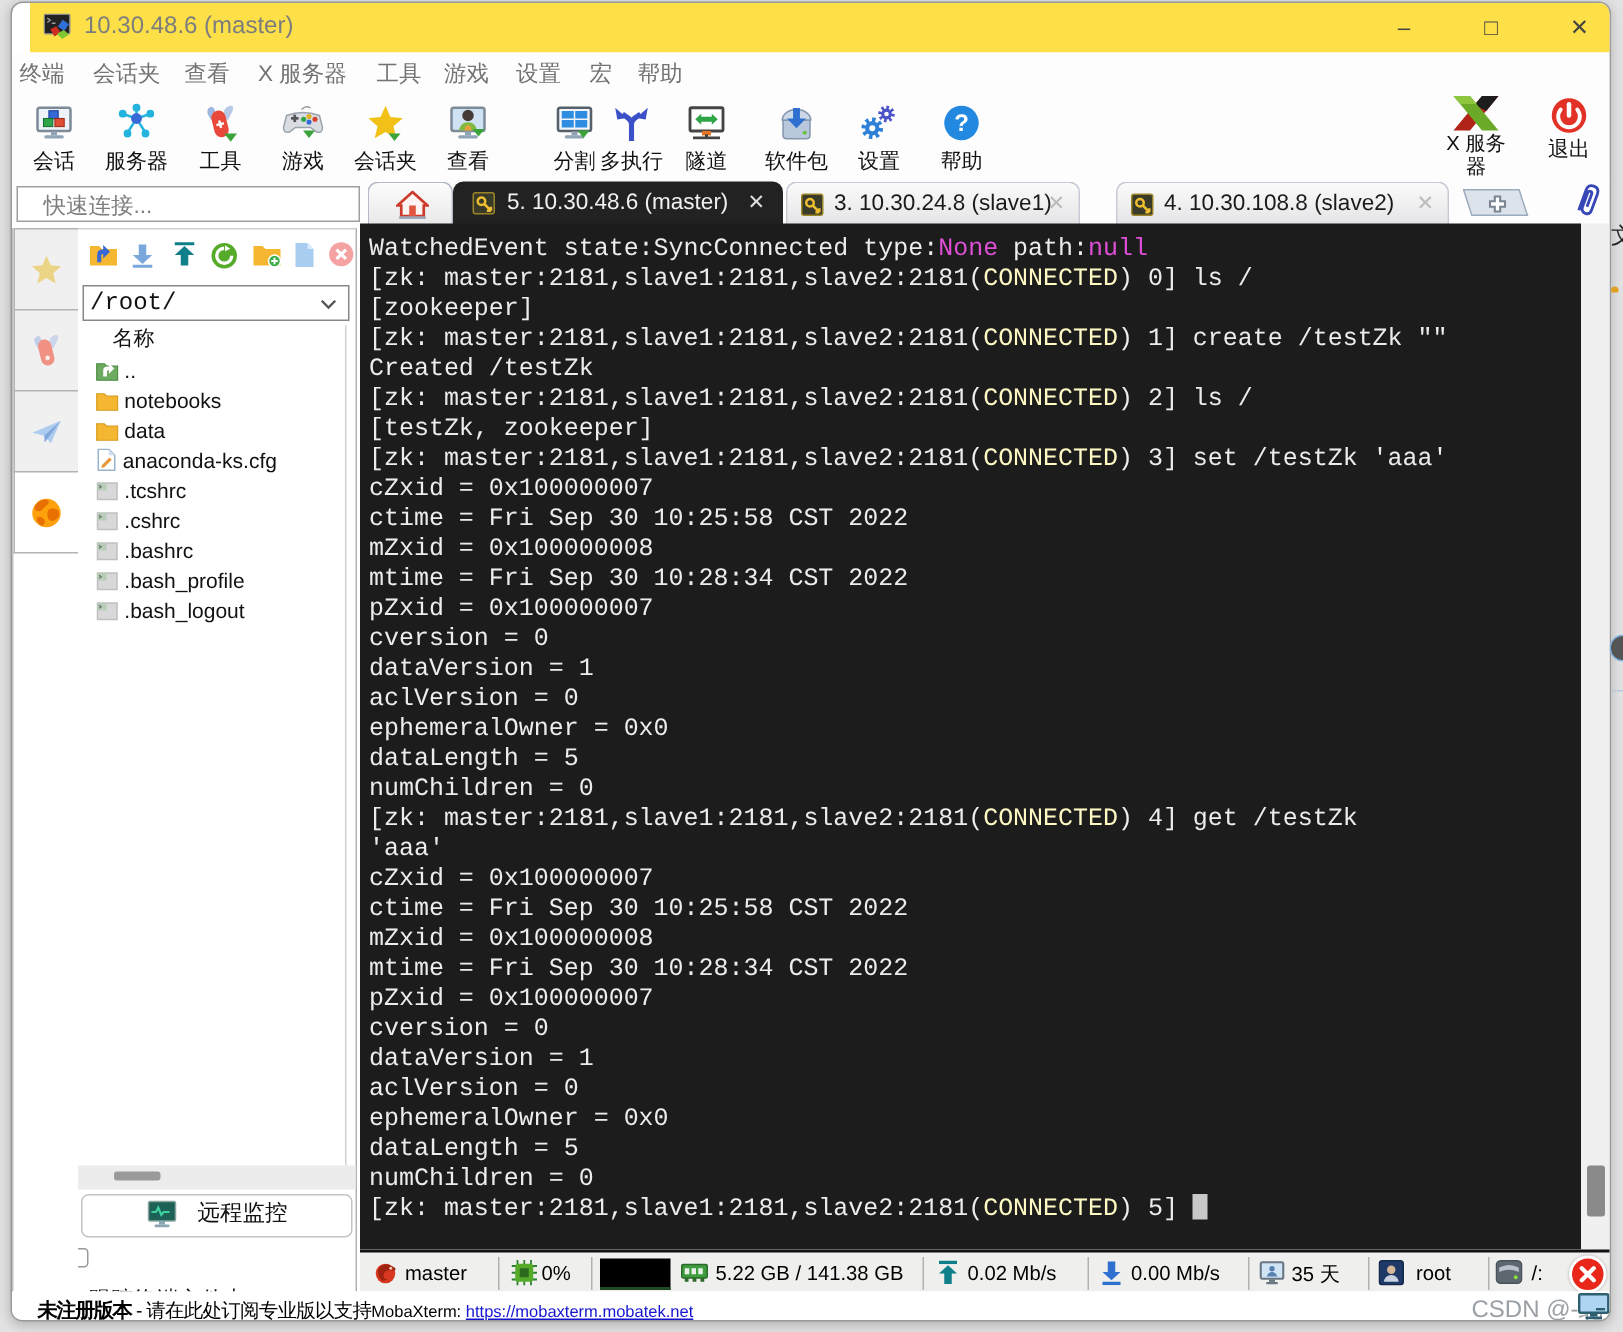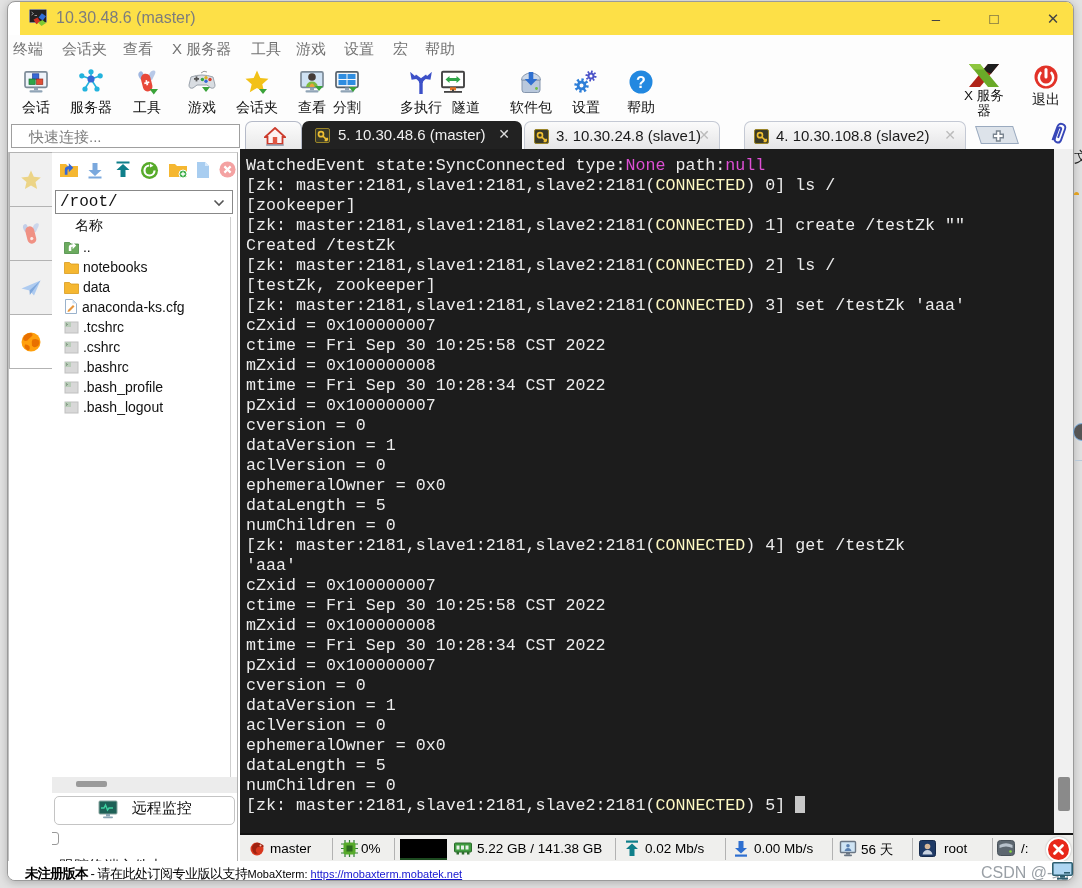--- a/index.html
+++ b/index.html
@@ -174,21 +174,21 @@
             <circle cx="14" cy="9" r="3.8" fill="#453c38"></circle>
             <path d="M8 19 Q9 13.5 14 13.5 Q19 13.5 20 19 Z" fill="#7fba3f"></path>
             <path d="M11.5 19 Q12 15.5 14 15.5 Q16 15.5 16.5 19 Z" fill="#e8a03c"></path>
             <rect x="12" y="19.6" width="4" height="2.6" fill="#90a4b6"></rect>
             <rect x="7.5" y="22.2" width="13" height="2.2" rx="1" fill="#90a4b6"></rect>
             <path d="M17 18 h8 l-4 5 z" fill="#3aa33a"></path>
           </svg>
         </div>
         <div class="tlabel">查看</div>
       </div>
-    <div class="tbitem" style="left:312px;font-family:Liberation Serif, serif;">
+    <div class="tbitem" style="left:348px;font-family:Liberation Serif, serif;">
         <div class="ticon">
           <svg width="28" height="28" viewBox="0 0 28 28">
             <rect x="3" y="3.8" width="22" height="15.5" rx="1.5" fill="#f2f6fa" stroke="#55606a" stroke-width="1.7"></rect>
             <rect x="5.5" y="6" width="8" height="5" fill="#2e8de0"></rect>
             <rect x="14.5" y="6" width="8" height="5" fill="#2e8de0"></rect>
             <rect x="5.5" y="12" width="8" height="5" fill="#2e8de0"></rect>
             <rect x="14.5" y="12" width="8" height="5" fill="#2e8de0"></rect>
             <rect x="12" y="19.6" width="4" height="2.6" fill="#90a4b6"></rect>
             <rect x="7.5" y="22.2" width="13" height="2.2" rx="1" fill="#90a4b6"></rect>
             <path d="M16 19 h8 l-4 5 z" fill="#3aa33a"></path>
@@ -200,21 +200,21 @@
         <div class="ticon">
           <svg width="28" height="28" viewBox="0 0 28 28">
             <path d="M14 26 L14 15 Q14 12 10.8 10 L8 8" stroke="#3c50c8" stroke-width="3.4" fill="none"></path>
             <path d="M14 15 Q14 12 17.2 10 L20 8" stroke="#3c50c8" stroke-width="3.4" fill="none"></path>
             <path d="M10 11.5 L4 3 L3.5 11 Z" fill="#3c50c8" transform="rotate(-14 7 7)"></path>
             <path d="M18 11.5 L24 3 L24.5 11 Z" fill="#3c50c8" transform="rotate(14 21 7)"></path>
           </svg>
         </div>
         <div class="tlabel">多执行</div>
       </div>
-    <div class="tbitem" style="left:418px;text-align:right;">
+    <div class="tbitem" style="left:436px;">
         <div class="ticon">
           <svg width="28" height="28" viewBox="0 0 28 28">
             <rect x="3" y="3.8" width="22" height="15.5" rx="1" fill="#fff" stroke="#444" stroke-width="1.9"></rect>
             <path d="M6.5 11.5 l4 -3.6 v2 h7 v-2 l4 3.6 l-4 3.6 v-2 h-7 v2 Z" fill="#2fa548"></path>
             <rect x="11" y="19.3" width="6" height="3" fill="#e87420"></rect>
             <rect x="5" y="23" width="18" height="1.8" fill="#444"></rect>
             <rect x="13" y="21.5" width="2" height="2" fill="#444"></rect>
           </svg>
         </div>
         <div class="tlabel">隧道</div>
@@ -519,21 +519,21 @@
       </svg>
     <span class="abs" style="left:514px;top:6px;">0.00 Mb/s</span>
     <div class="sep" style="left:592px;"></div>
     <svg class="abs" style="left:599px;top:5px;" width="18" height="17" viewBox="0 0 18 17">
         <rect x="1.5" y="1.5" width="15" height="11" rx="1" fill="#cfe4f4" stroke="#6a7684" stroke-width="1.4"></rect>
         <circle cx="9" cy="5.8" r="1.8" fill="#5a80b0"></circle>
         <path d="M5.5 11 Q6.5 8 9 8 Q11.5 8 12.5 11 Z" fill="#5a80b0"></path>
         <rect x="7" y="13" width="4" height="1.6" fill="#6a7684"></rect>
         <rect x="5" y="14.6" width="8" height="1.6" rx="0.8" fill="#6a7684"></rect>
       </svg>
-    <span class="abs" style="left:621px;top:6px;">56 天</span>
+    <span class="abs" style="left:621px;top:6px;">35 天</span>
     <div class="sep" style="left:672px;"></div>
     <svg class="abs" style="left:679px;top:5px;" width="17" height="17" viewBox="0 0 17 17">
         <rect x="0.5" y="0.5" width="16" height="16" rx="2" fill="#1f3a66" stroke="#15294a"></rect>
         <circle cx="8.5" cy="6.5" r="2.8" fill="#d8b89a"></circle>
         <path d="M3.5 14.5 Q4.5 10 8.5 10 Q12.5 10 13.5 14.5 Z" fill="#c8d2e0"></path>
       </svg>
     <span class="abs" style="left:704px;top:6px;">root</span>
     <div class="sep" style="left:752px;"></div>
     <svg class="abs" style="left:757px;top:5px;" width="18" height="16" viewBox="0 0 18 16">
         <rect x="0.5" y="0.5" width="17" height="15" rx="3" fill="#5d6770" stroke="#49525a"></rect>

